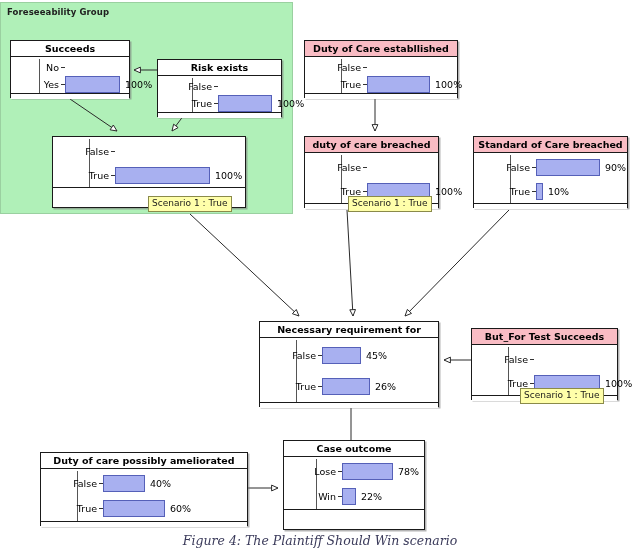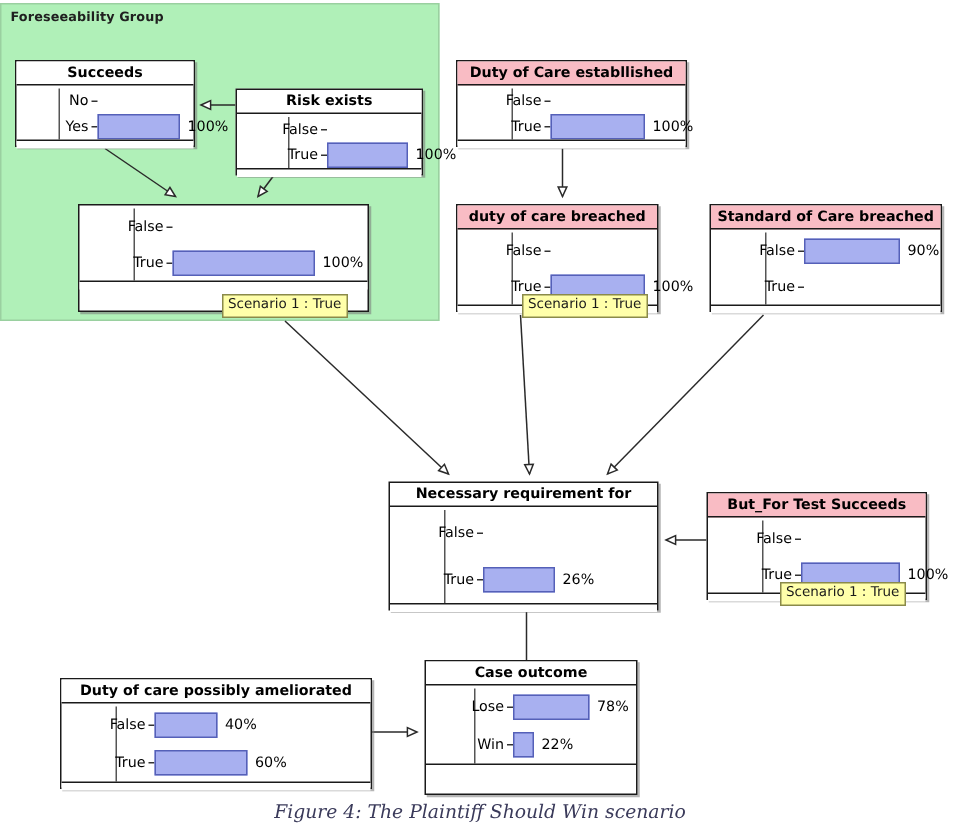--- a/index.html
+++ b/index.html
@@ -225,31 +225,39 @@
             <span class="row-label" style="width: 30px;">False</span>
             <span class="row-tick"></span>
             <span class="row-barwrap">
               <span class="bar" style="width: 64px; background: rgb(168, 176, 240); border-color: rgb(85, 96, 184);"></span>
               <span class="row-val">90%</span>
             </span>
           </div>
           <div class="row" style="height: 24px;">
             <span class="row-label" style="width: 30px;">True</span>
             <span class="row-tick"></span>
+            <span class="row-barwrap">
+              <span class="bar" style="width: 7px; background: rgb(168, 176, 240); border-color: rgb(85, 96, 184);"></span>
+              <span class="row-val">10%</span>
+            </span>
           </div>
           <div class="node-foot"></div>
         </div>
       </div>
       <div class="node" style="left: 259px; top: 321px; width: 180px; height: 86px;">
         <div class="node-title">Necessary requirement for</div>
         <div class="node-body" style="height: 70px; padding-top: 2px;">
           <div class="axis" style="left: 36px;"></div>
           <div class="row" style="height: 31px;">
             <span class="row-label" style="width: 30px;">False</span>
             <span class="row-tick"></span>
+            <span class="row-barwrap">
+              <span class="bar" style="width: 39px; background: rgb(168, 176, 240); border-color: rgb(85, 96, 184);"></span>
+              <span class="row-val">45%</span>
+            </span>
           </div>
           <div class="row" style="height: 31px;">
             <span class="row-label" style="width: 30px;">True</span>
             <span class="row-tick"></span>
             <span class="row-barwrap">
               <span class="bar" style="width: 48px; background: rgb(168, 176, 240); border-color: rgb(85, 96, 184);"></span>
               <span class="row-val">26%</span>
             </span>
           </div>
           <div class="node-foot"></div>

